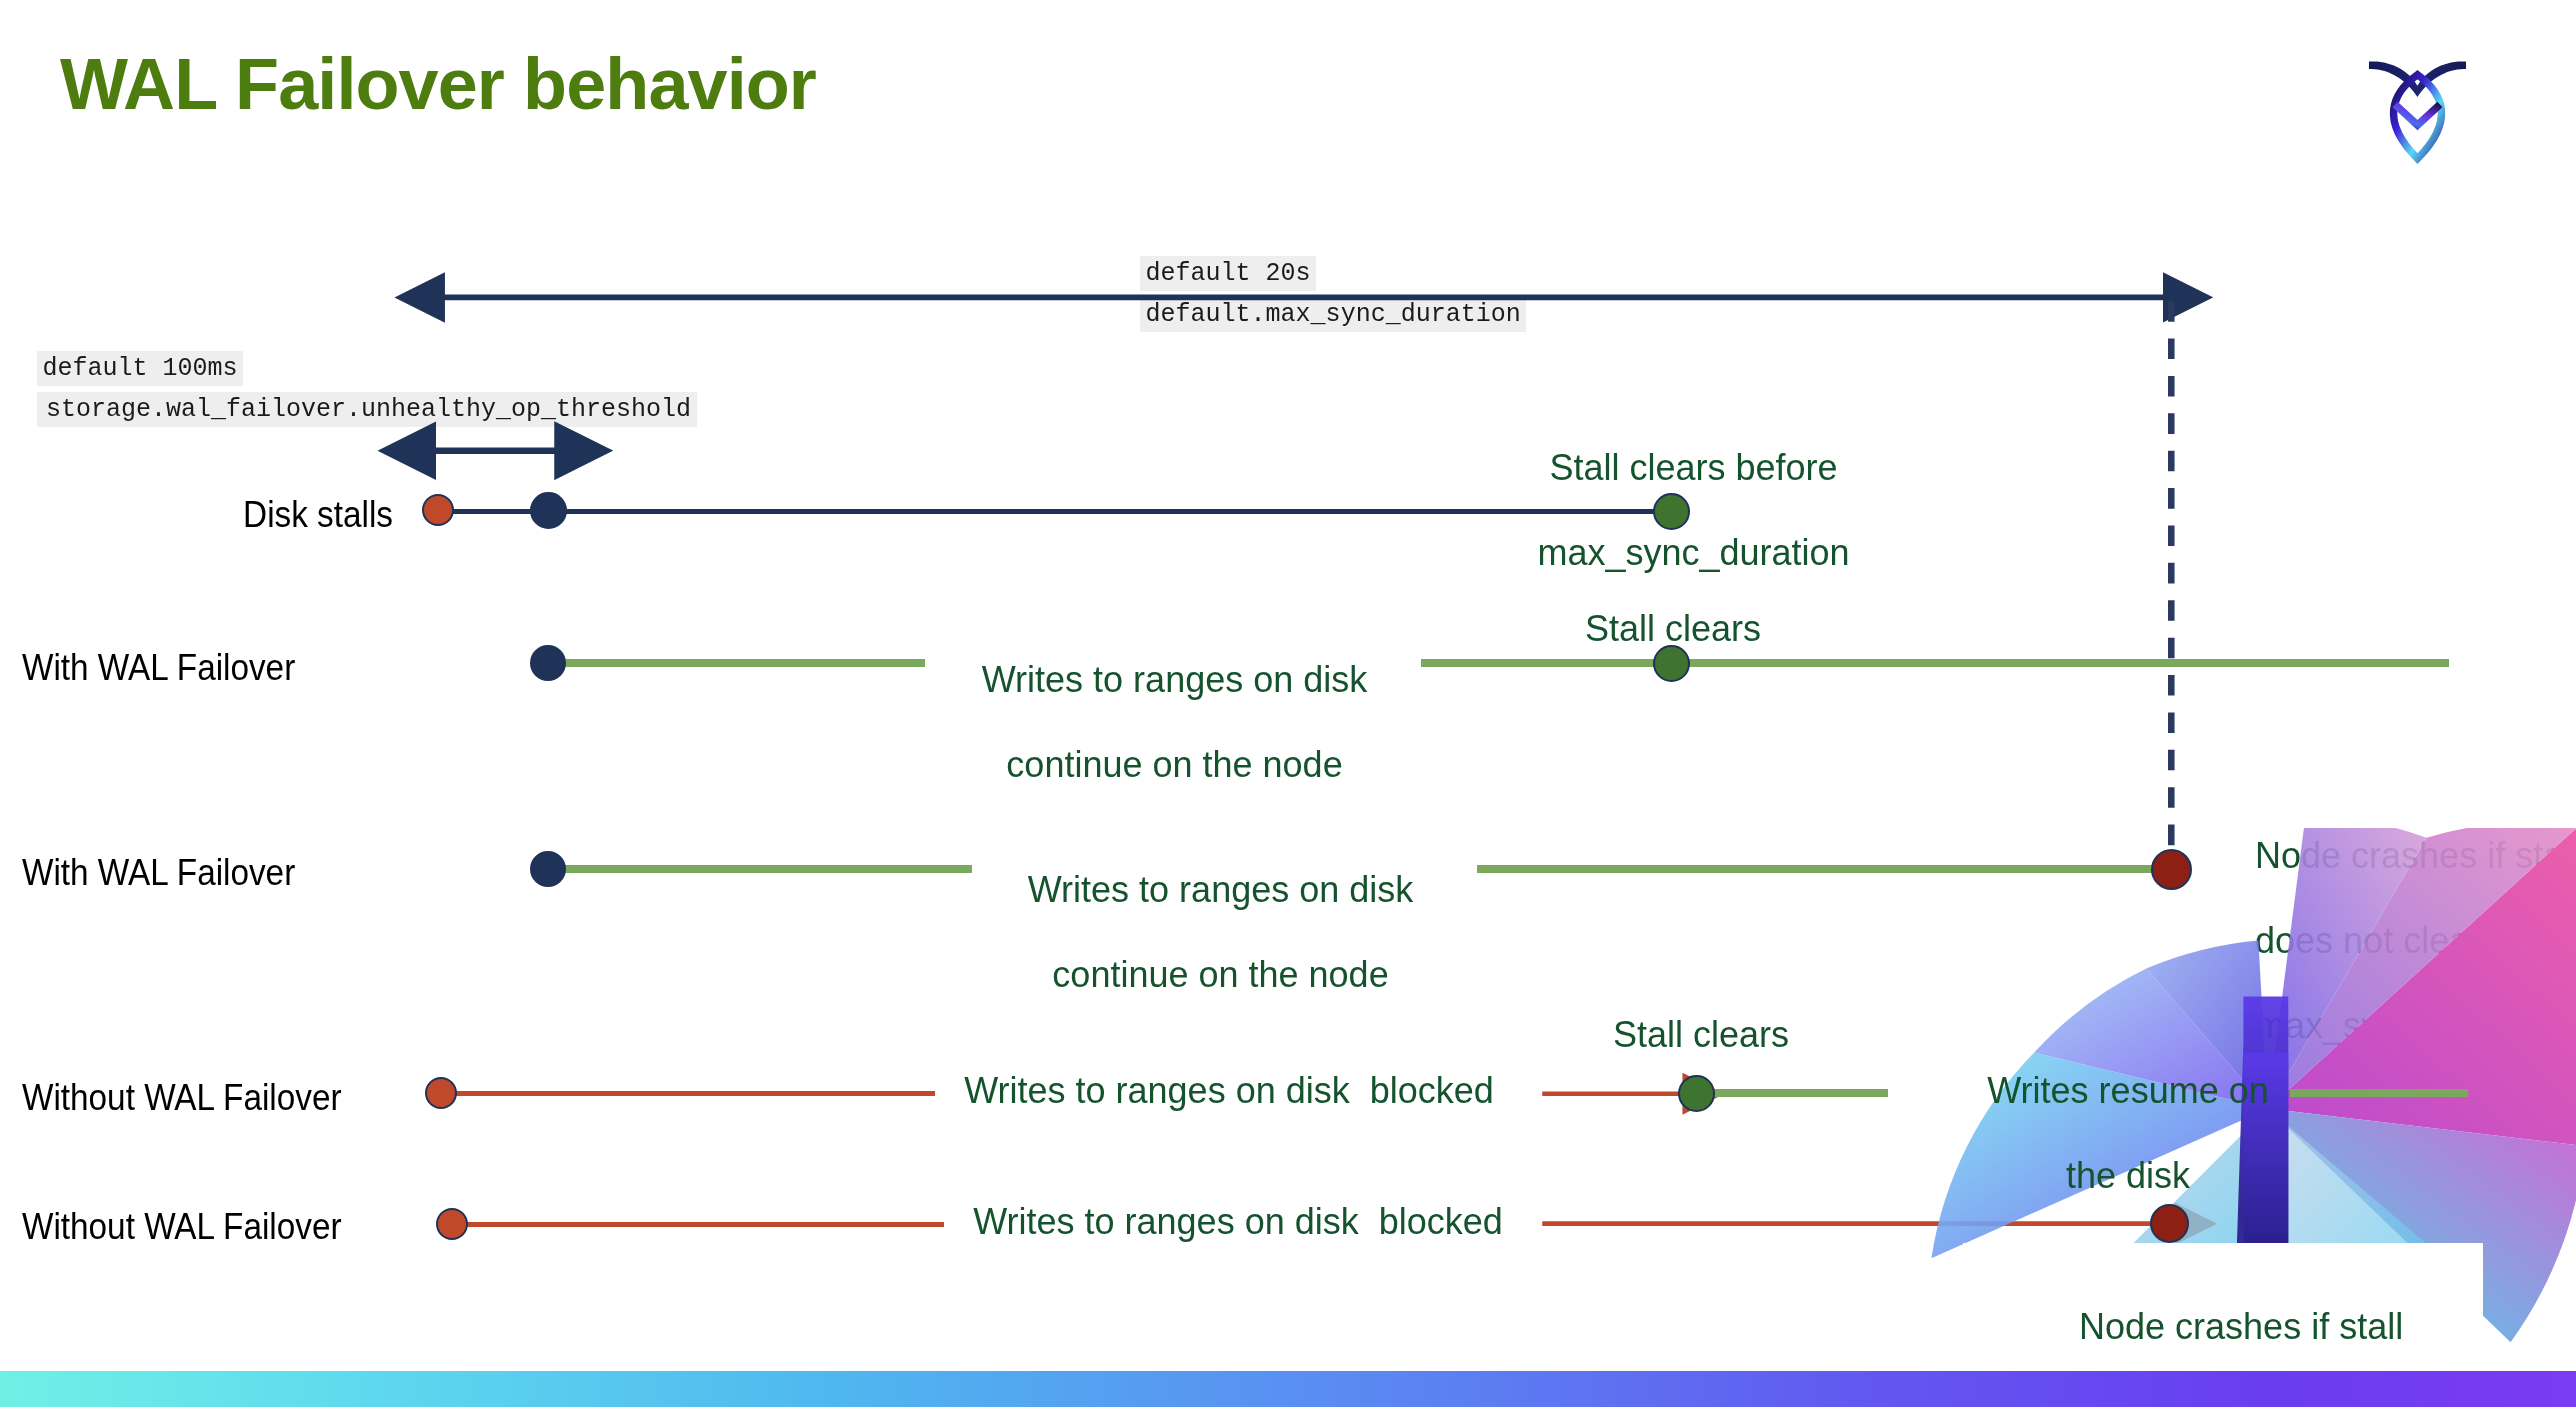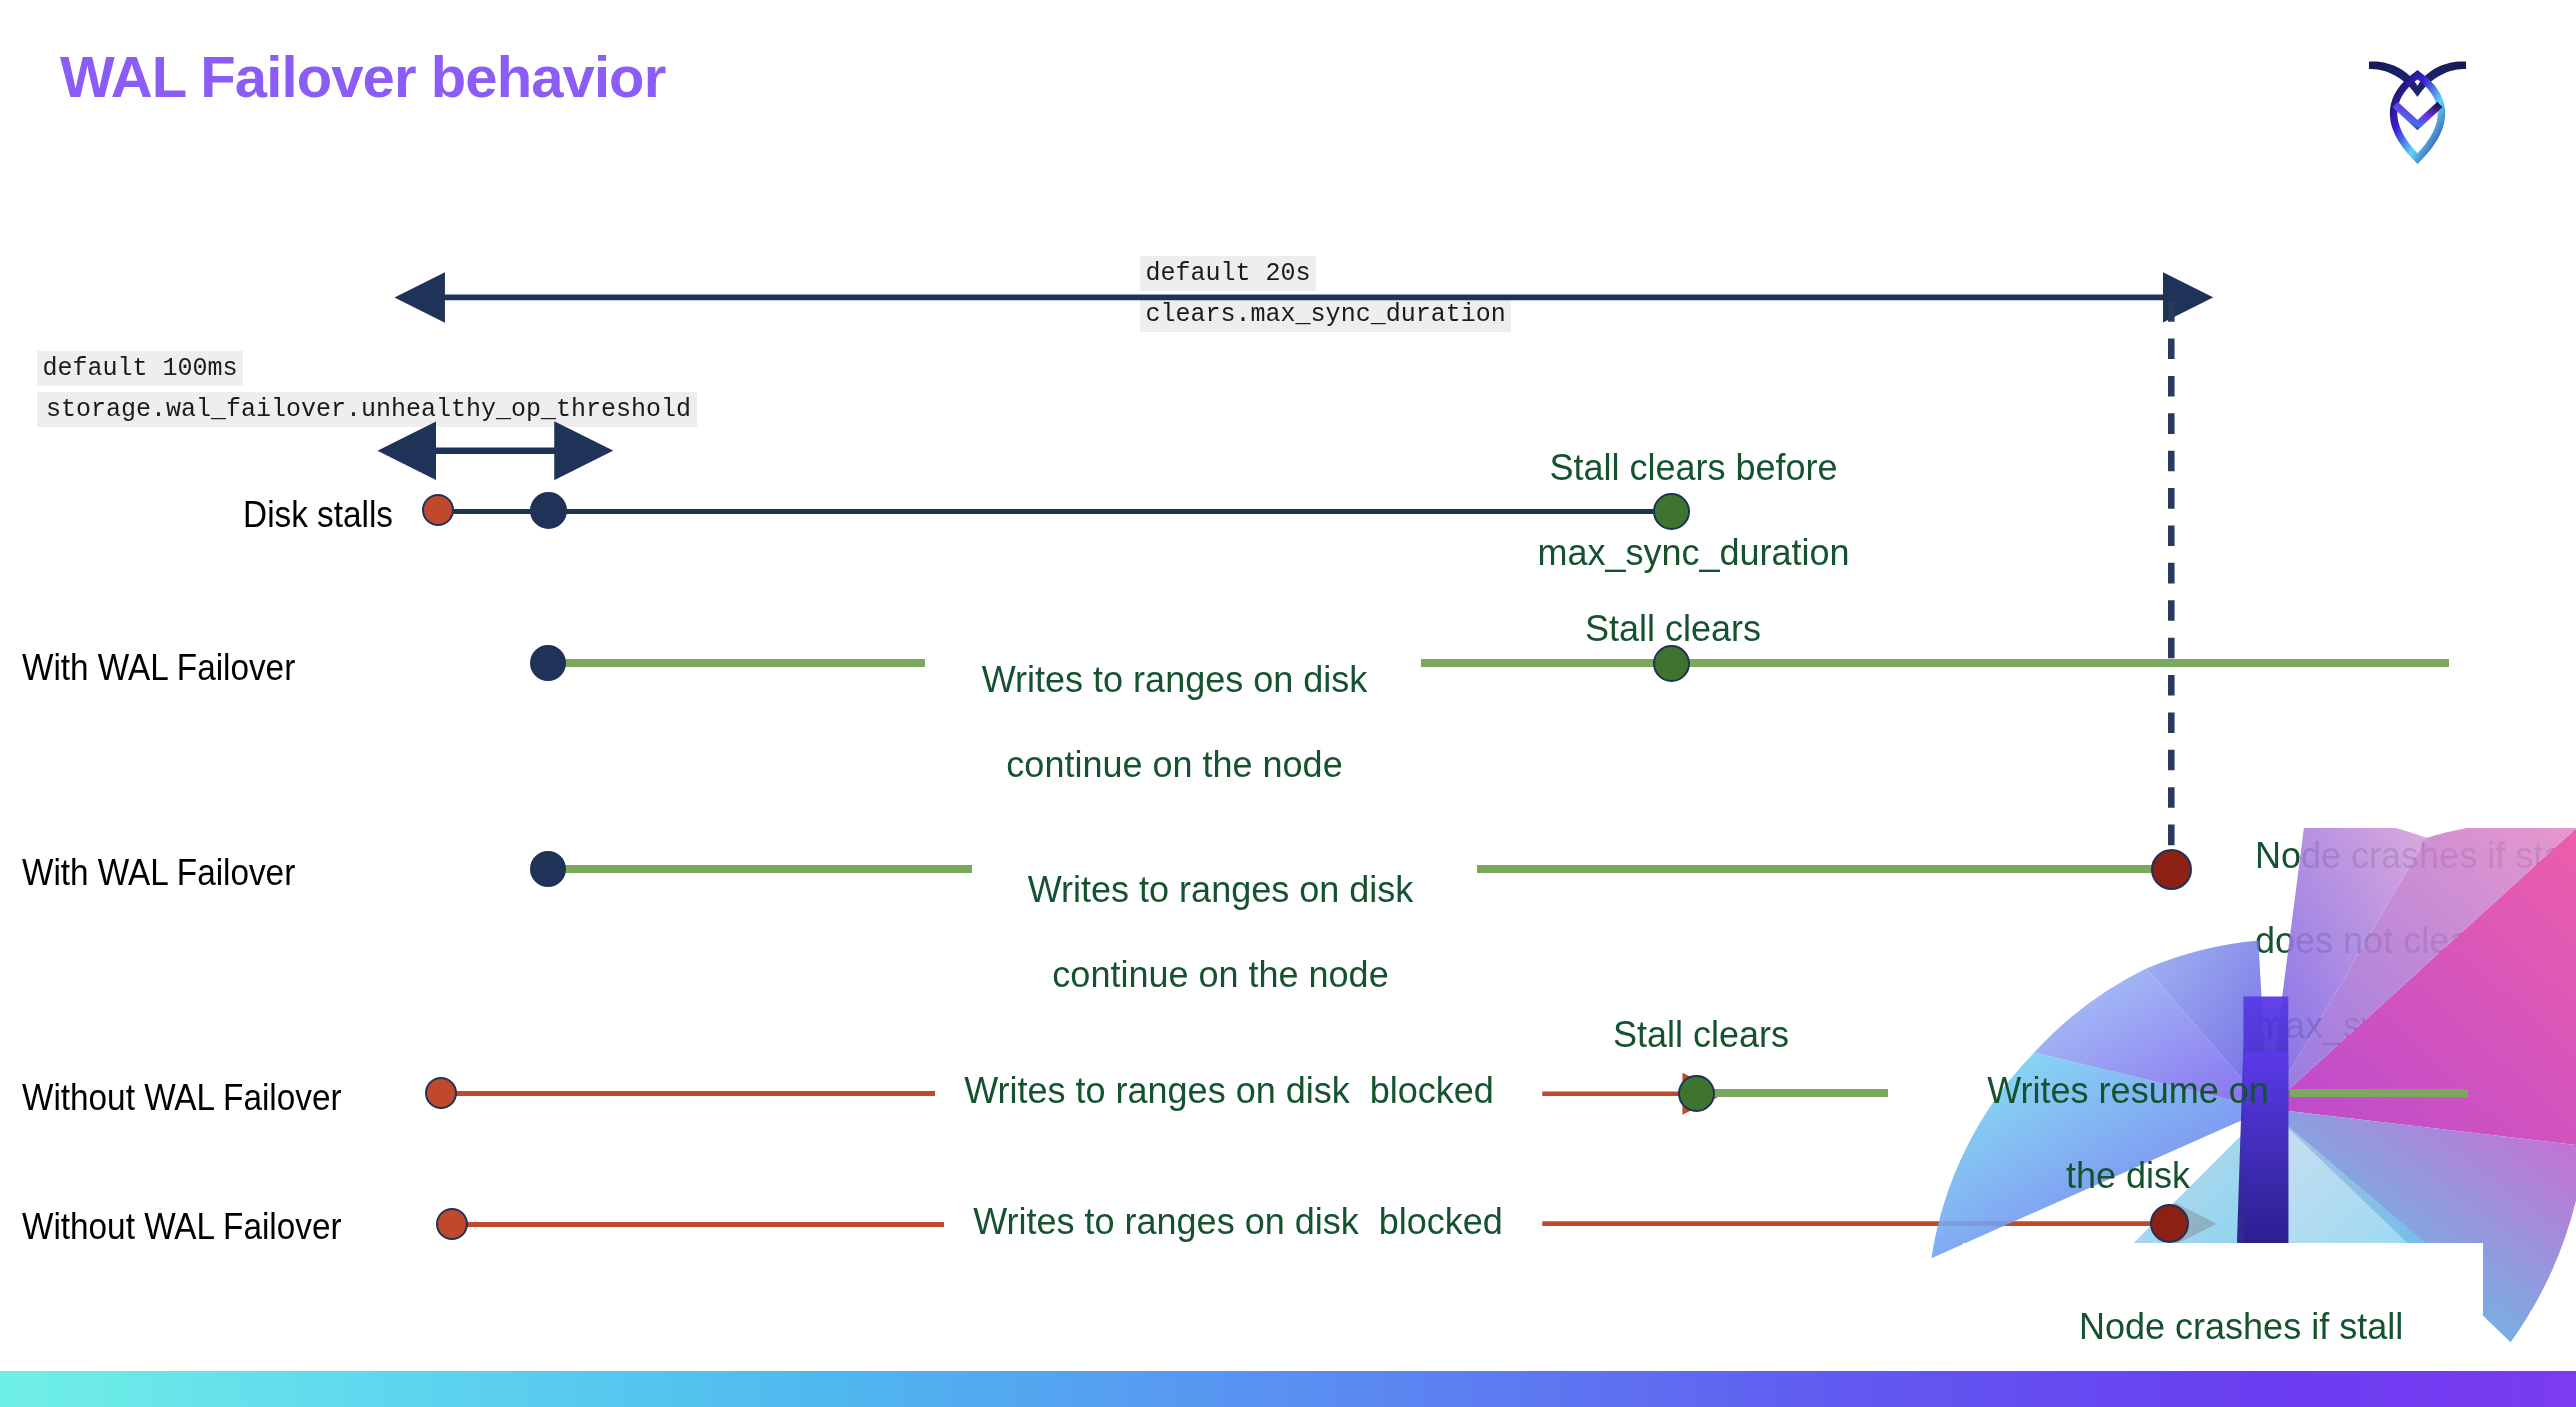--- a/index.html
+++ b/index.html
@@ -8,21 +8,21 @@
     background:#ffffff;
     font-family:"Liberation Sans", sans-serif;
     overflow:hidden;
     position:relative;
   }
   .slide{position:absolute;inset:0;overflow:hidden;}
 
   
   .title{
     position:absolute;left:60px;top:45px;
-    font-size:58px;font-weight:700;color:#8b5cf6;
+    font-size:72px;font-weight:700;color:#4d7c0f;
     letter-spacing:-0.9px;line-height:1.1;
     white-space:nowrap;
   }
 
   
   .logo{position:absolute;right:93px;top:28px;width:131px;height:140px;}
 
   
   .chip{
     position:absolute;
@@ -109,21 +109,21 @@
         </linearGradient>
       </defs>
       <path d="M18 36 C 40 34, 62 46, 70 62 C 78 46, 100 34, 122 36 L122 44 C 102 43, 82 55, 70 74 C 58 55, 38 43, 18 44 Z" fill="url(#lg3)"></path>
       <path d="M70 50 C 42 70, 30 100, 70 140 C 110 100, 98 70, 70 50 Z" fill="none" stroke="url(#lg1)" stroke-width="8"></path>
       <path d="M46 82 L70 104 L94 82" fill="none" stroke="url(#lg2)" stroke-width="8"></path>
       <line x1="70" y1="104" x2="70" y2="140" stroke="url(#lg2)" stroke-width="8"></line>
     </svg>
   </div>
 
   <div class="chip" style="left:1140px;top:256px;">default 20s</div>
-  <div class="chip" style="left:1140px;top:297px;">clears.max_sync_duration</div>
+  <div class="chip" style="left:1140px;top:297px;">default.max_sync_duration</div>
 
   <div class="chip" style="left:37px;top:351px;">default 100ms</div>
   <div class="chip" style="left:37px;top:392px;padding-left:9px;">storage.wal_failover.unhealthy_op_threshold</div>
 
   <svg class="ovl" viewBox="0 0 2756 1506" width="2576" height="1408">
     <defs>
       <marker id="arrNavyL" markerWidth="9" markerHeight="9" refX="8" refY="4.5" orient="auto">
         <path d="M9,0 L9,9 L0,4.5 Z" fill="#1f3258"></path>
       </marker>
       <marker id="arrNavyR" markerWidth="9" markerHeight="9" refX="1" refY="4.5" orient="auto">

